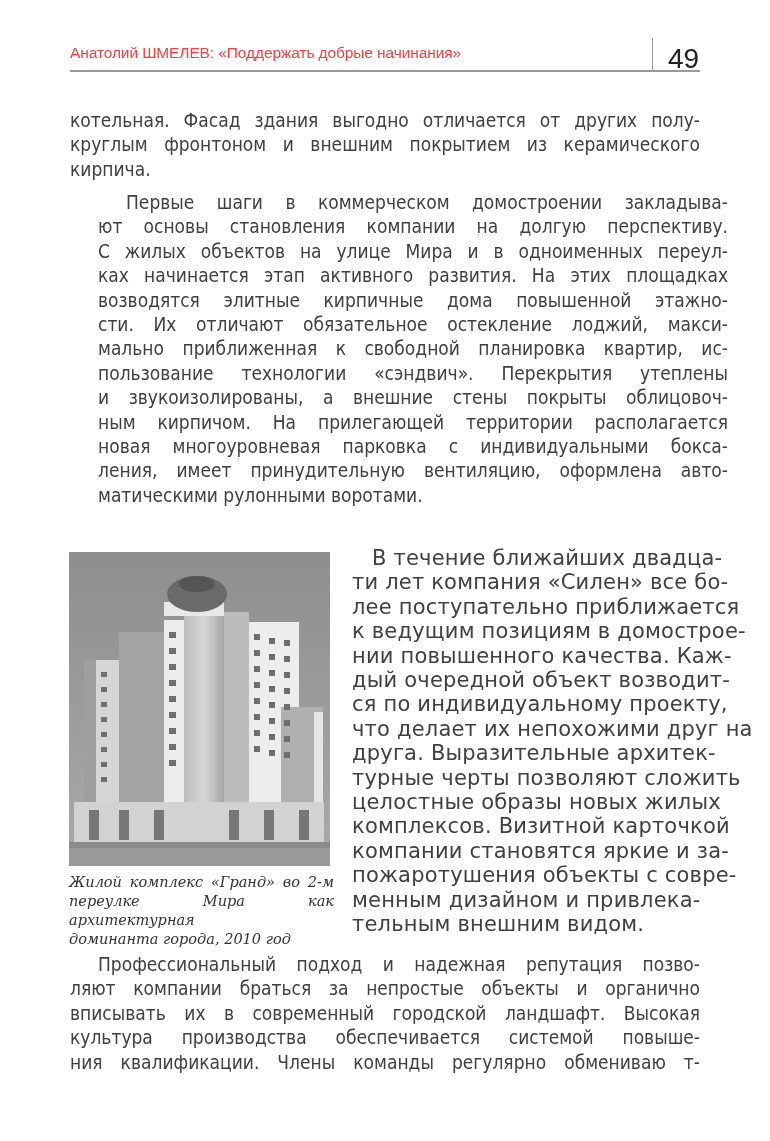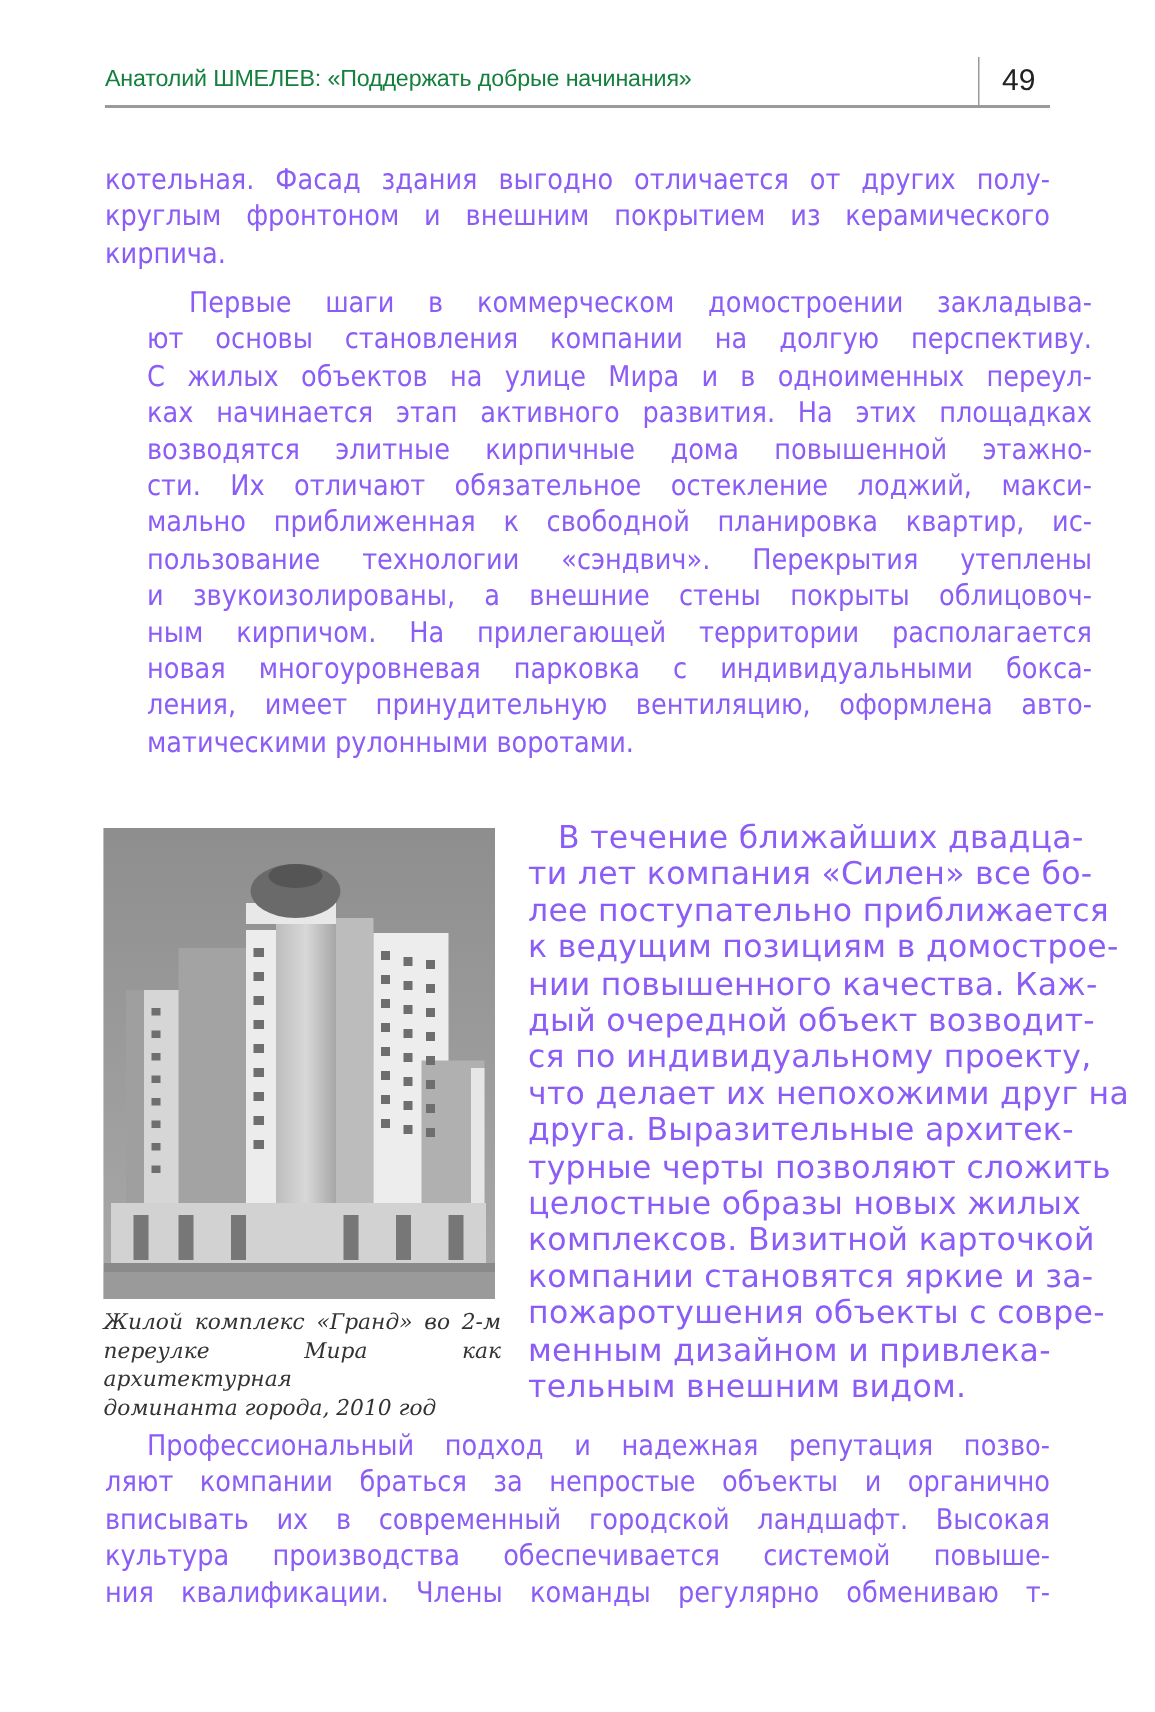--- a/index.html
+++ b/index.html
@@ -1,27 +1,27 @@
 <!DOCTYPE html>
 <html><head>
 <meta charset="utf-8">
 <style>
   html, body { margin: 0; padding: 0; background: #ffffff; }
   body { width: 770px; height: 1141px; position: relative; overflow: hidden;
          font-family: "DejaVu Sans", sans-serif; color: #2b2b2b; }
   .header { position: absolute; left: 70px; top: 38px; width: 630px; height: 33px; }
   .header-title { position: absolute; left: 0; top: 6px; font-family: "Liberation Sans", sans-serif;
-                  font-size: 15.5px; color: #15803d; letter-spacing: -0.1px; white-space: nowrap; }
+                  font-size: 15.5px; color: #ef4444; letter-spacing: -0.1px; white-space: nowrap; }
   .header-rule { position: absolute; left: 0; top: 32px; width: 630px; height: 2px; background: #9a9a9a; }
   .header-divider { position: absolute; left: 582px; top: 0px; width: 1px; height: 32px; background: #9a9a9a; }
   .page-number { position: absolute; left: 598px; top: 5px; font-family: "Liberation Sans", sans-serif;
-                 font-size: 20px; color: #222; }
+                 font-size: 28px; color: #222; }
 
   .text { font-family: "DejaVu Sans Condensed", "DejaVu Sans", sans-serif; font-size: 19px;
-          line-height: 24.4px; color: #8b5cf6; text-align: justify; text-align-last: justify; }
+          line-height: 24.4px; color: #404040; text-align: justify; text-align-last: justify; }
   .line { display: block; white-space: nowrap; text-align-last: justify; text-align: justify; }
   .last { text-align-last: left; }
 
   .block { position: absolute; left: 70px; width: 630px; }
 
   .photo { position: absolute; left: 69px; top: 552px; width: 261px; height: 314px;
            background: linear-gradient(180deg, #8a8a8a 0%, #9c9c9c 60%, #a8a8a8 100%); overflow: hidden; }
   .caption { position: absolute; left: 69px; top: 873px; width: 265px; font-family: "DejaVu Serif", serif;
              font-style: italic; font-size: 14.5px; line-height: 19px; color: #333; }
   .side { position: absolute; left: 352px; width: 348px; font-family: "DejaVu Sans", sans-serif;

